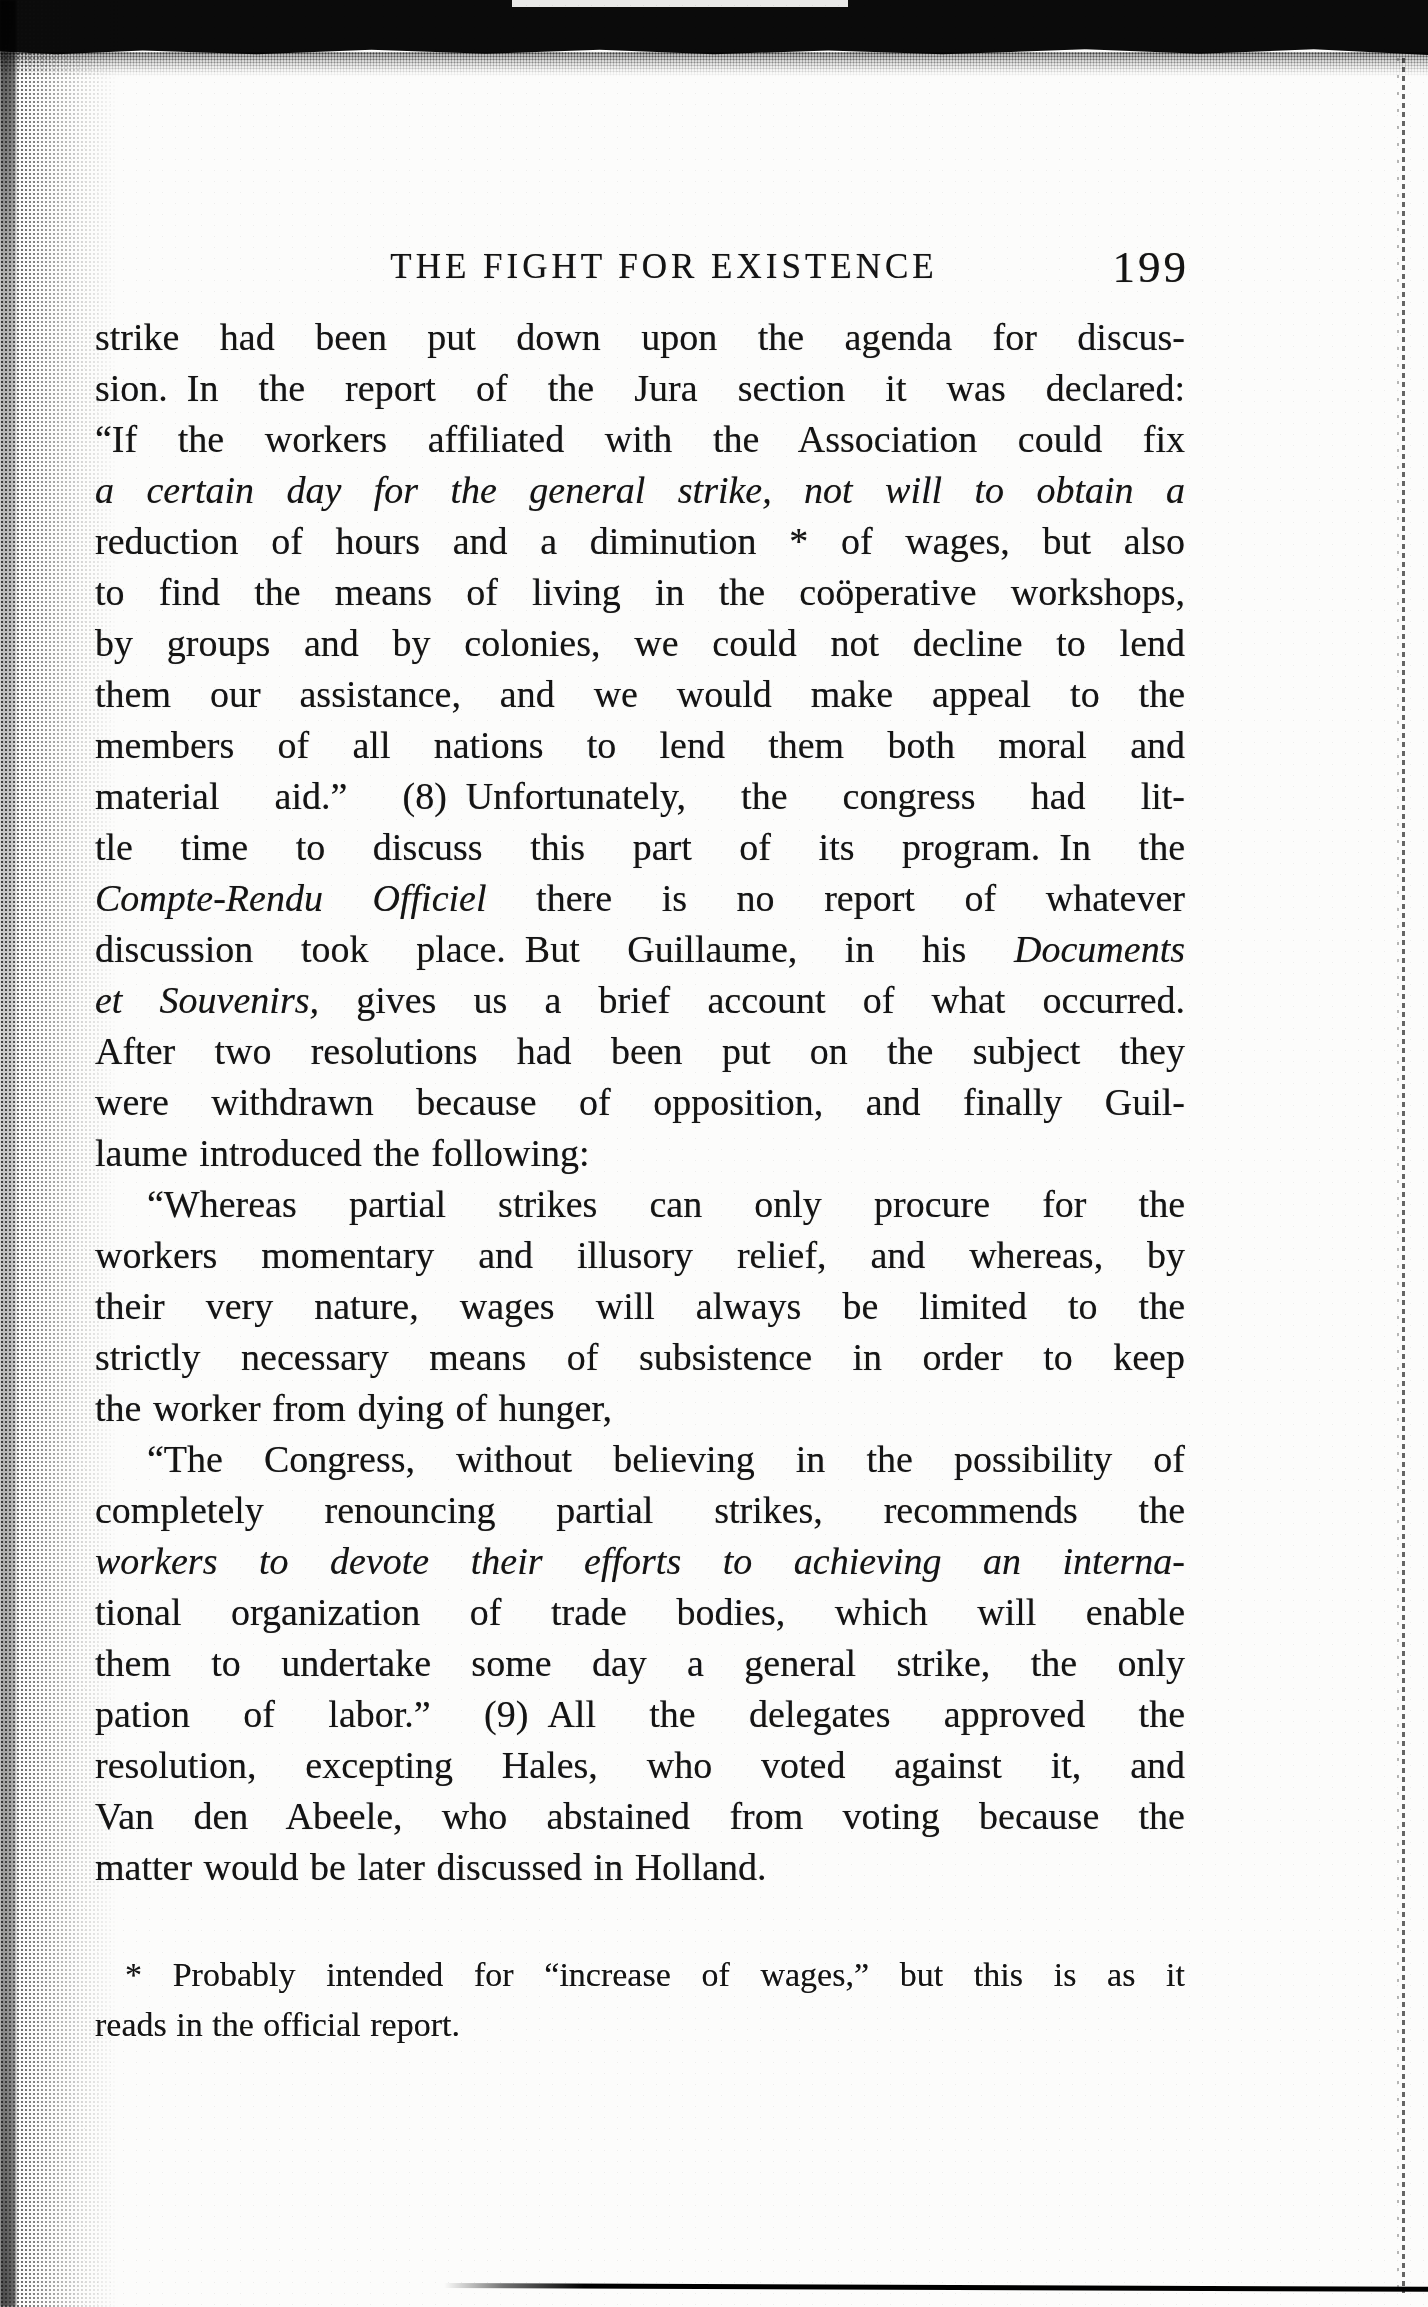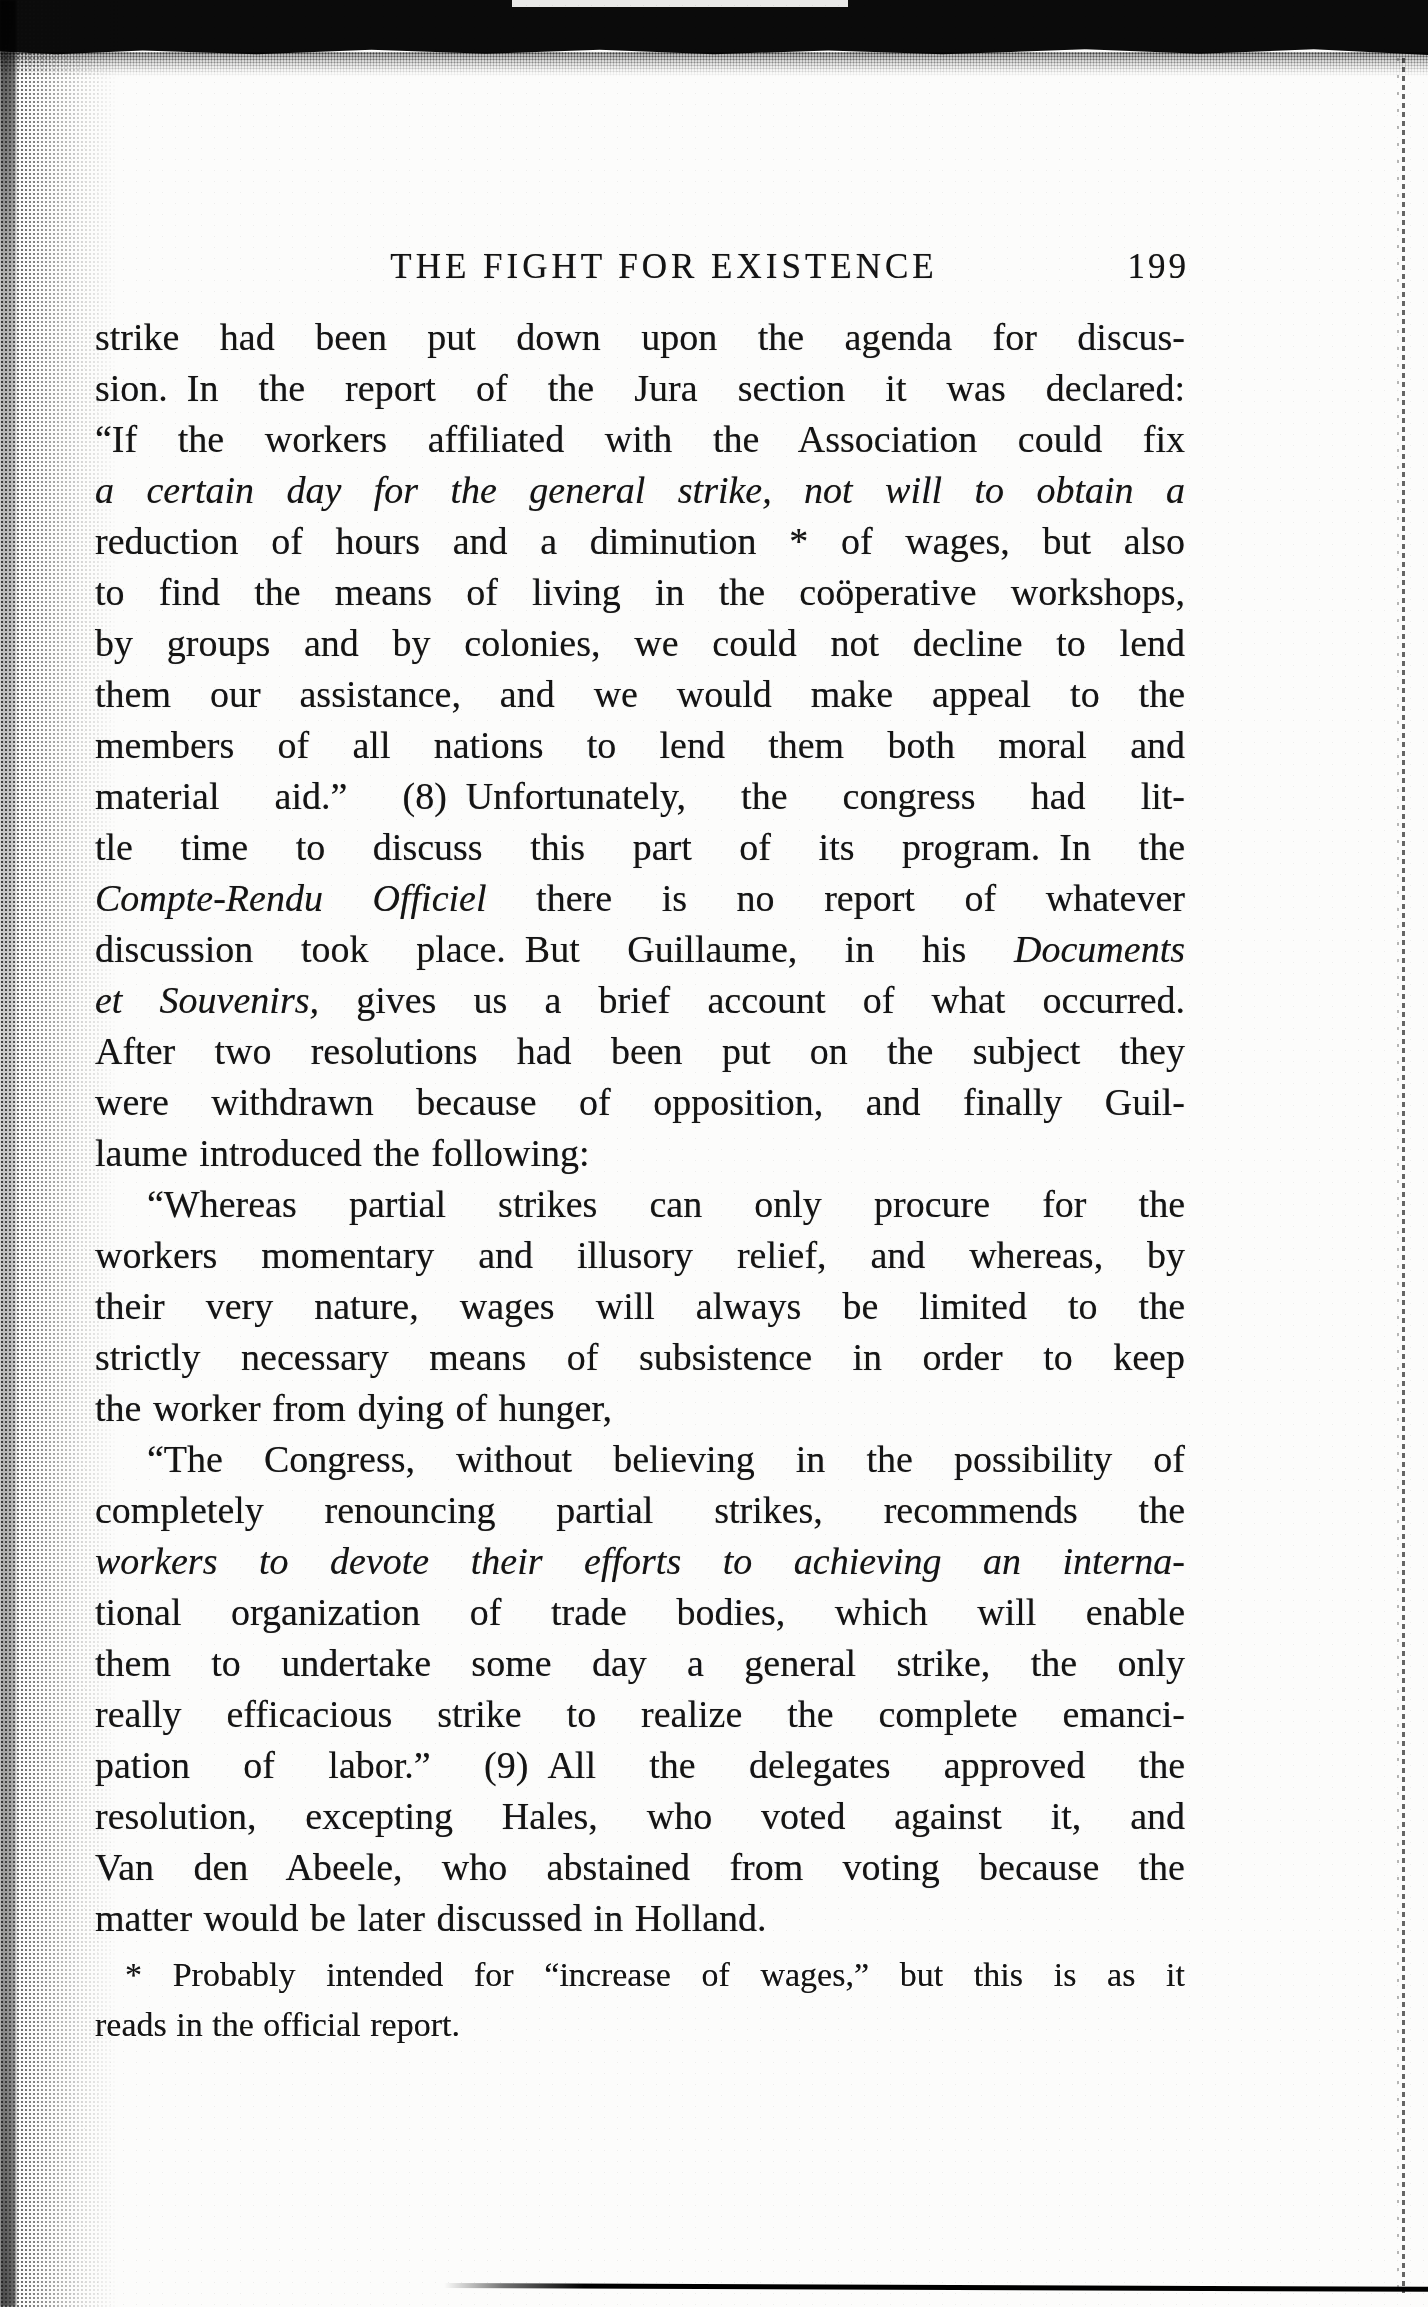--- a/index.html
+++ b/index.html
@@ -54,21 +54,21 @@
     background-size:13px 11px;
   }
   
   .header{position:absolute;top:244px;left:101px;width:1090px;height:46px;color:#141414;}
   .header .title{
     display:block;text-align:center;transform:translateX(18px);
     font-size:35px;letter-spacing:4px;line-height:46px;white-space:nowrap;
     text-shadow:0 0 .7px rgba(0,0,0,.55);
   }
   .header .pageno{
-    position:absolute;right:2px;top:0;font-size:35px;letter-spacing:3px;line-height:46px;
+    position:absolute;right:2px;top:0;font-size:45px;letter-spacing:3px;line-height:46px;
     text-shadow:0 0 .7px rgba(0,0,0,.55);
   }
   #body-text{position:absolute;top:312px;left:95px;width:1090px;color:#131313;}
   #body-text .line{
     width:100%;box-sizing:border-box;height:51px;line-height:51px;font-size:38px;
     white-space:normal;word-spacing:2px;text-shadow:0 0 .7px rgba(0,0,0,.5);
   }
   .line.j{text-align:justify;text-align-last:justify;}
   .line.ind{padding-left:52px;}
   .it{font-style:italic;}
@@ -116,21 +116,20 @@
     <div class="line j ind"><span>“Whereas partial strikes can only procure for the</span></div>
     <div class="line j"><span>workers momentary and illusory relief, and whereas, by</span></div>
     <div class="line j"><span>their very nature, wages will always be limited to the</span></div>
     <div class="line j"><span>strictly necessary means of subsistence in order to keep</span></div>
     <div class="line"><span>the worker from dying of hunger,</span></div>
     <div class="line j ind"><span>“The Congress, without believing in the possibility of</span></div>
     <div class="line j"><span>completely renouncing partial strikes, recommends the</span></div>
     <div class="line j"><span class="it">workers to devote their efforts to achieving an interna-</span></div>
     <div class="line j"><span>tional organization of trade bodies, which will enable</span></div>
     <div class="line j"><span>them to undertake some day a general strike, the only</span></div>
-    <div class="line j"><span>really efficacious strike to realize the complete emanci-</span></div>
     <div class="line j"><span>pation of labor.” (9) All the delegates approved the</span></div>
     <div class="line j"><span>resolution, excepting Hales, who voted against it, and</span></div>
     <div class="line j"><span>Van den Abeele, who abstained from voting because the</span></div>
     <div class="line"><span>matter would be later discussed in Holland.</span></div>
   </div>
 
 <div id="footnote" style="color: rgb(20, 20, 20);">
     <div class="line j ind"><span>* Probably intended for “increase of wages,” but this is as it</span></div>
     <div class="line"><span>reads in the official report.</span></div>
   </div>

